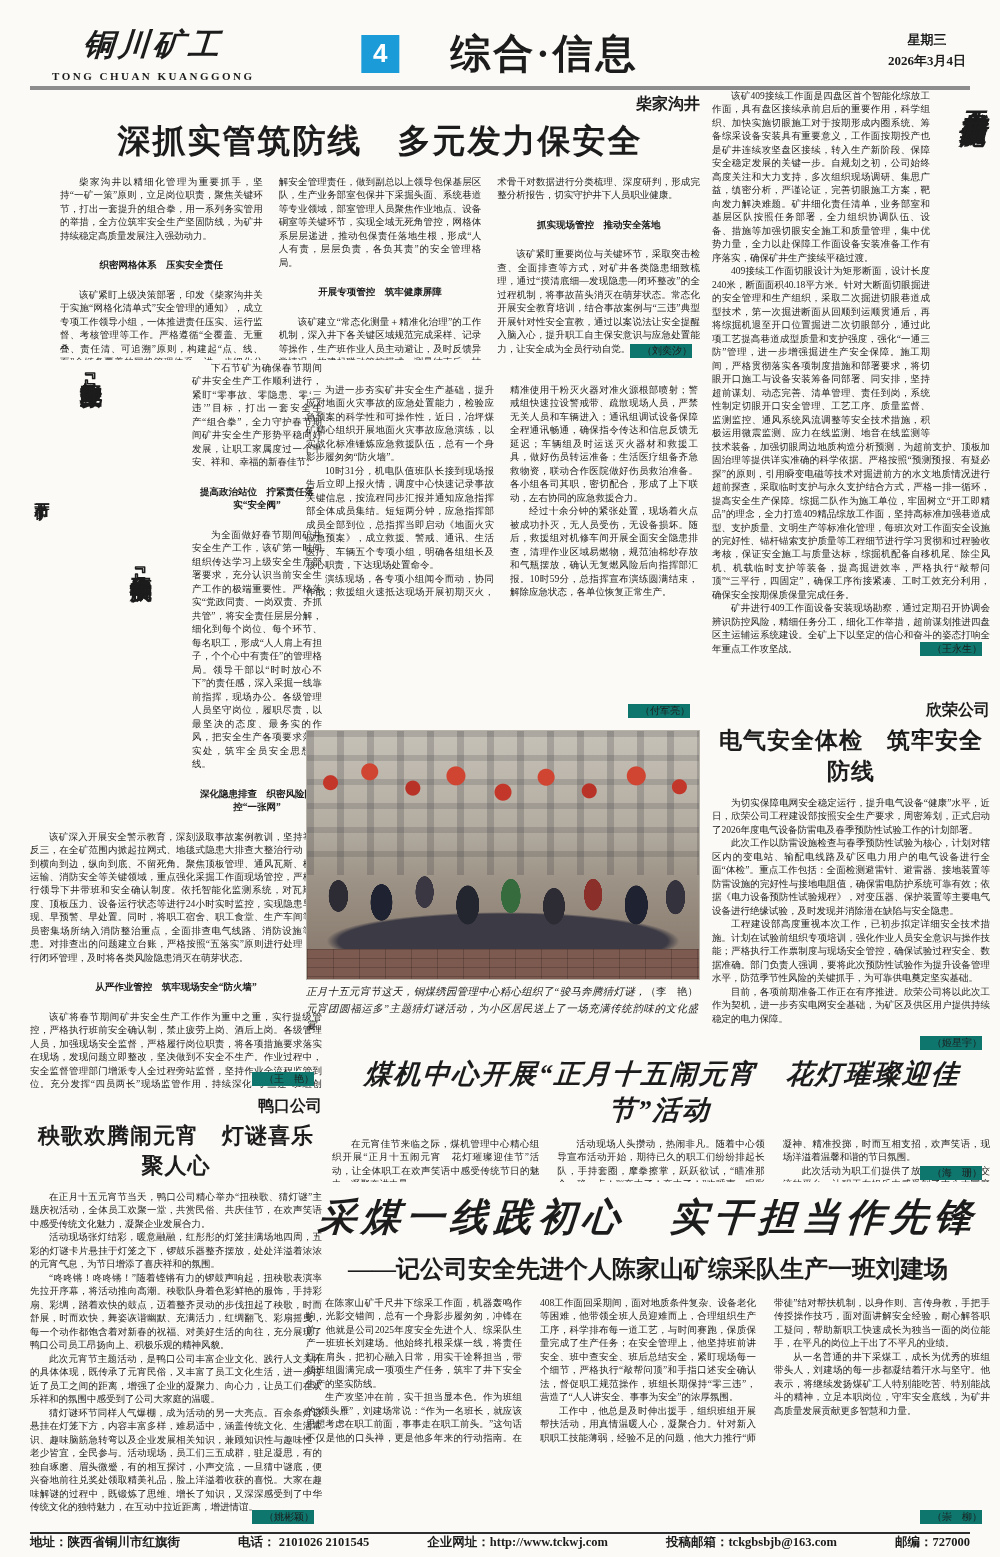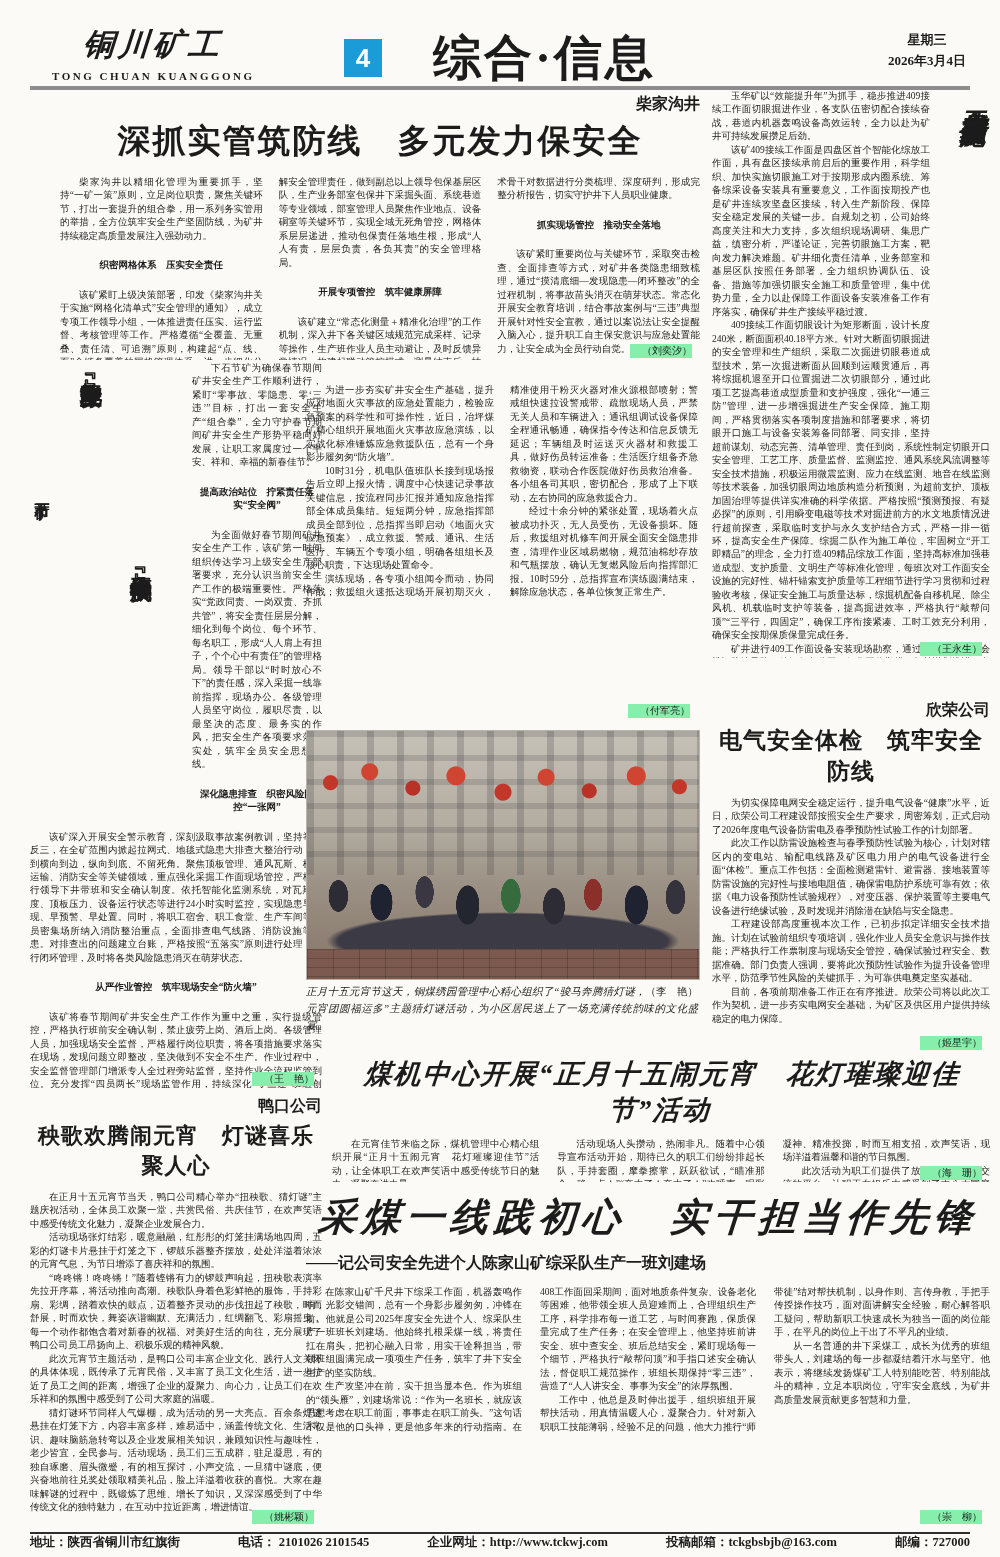--- a/index.html
+++ b/index.html
@@ -5,34 +5,34 @@
   html,body{margin:0;padding:0;background:#e8e6e0;}
   #page{position:relative;width:1000px;height:1557px;margin:0 auto;background:#fbfaf6;
         font-family:"Liberation Serif","DejaVu Serif",serif;color:#1c1c1c;overflow:hidden;}
   
   #masthead{position:absolute;left:52px;top:24px;text-align:center;}
   .masthead-cn{font-size:31px;font-weight:bold;font-style:italic;letter-spacing:4px;transform:skewX(-4deg);}
   .masthead-latin{font-size:11px;font-weight:bold;letter-spacing:2.5px;margin-top:4px;}
   #section-wrap{position:absolute;left:50%;top:26px;transform:translateX(-50%);display:flex;align-items:center;gap:14px;}
   .page-num-box{width:38px;height:38px;color:#fff;font-size:26px;font-weight:bold;
                 display:flex;align-items:center;justify-content:center;font-family:"Liberation Sans",sans-serif;}
-  .section-title{font-size:48px;font-weight:bold;letter-spacing:3px;margin-left:37px;}
+  .section-title{font-size:40px;font-weight:bold;letter-spacing:3px;margin-left:37px;}
   #dateline{position:absolute;right:34px;top:30px;text-align:center;font-size:13px;font-weight:bold;line-height:1.6;font-family:Liberation Serif, serif;}
   .header-rule{position:absolute;left:30px;right:30px;top:86px;height:4px;background:#8d8d8d;}
   
   .article{position:absolute;overflow:hidden;}
   .kicker{text-align:right;font-weight:bold;font-size:16px;margin:0 0 4px 0;}
   .headline-xl{text-align:center;font-weight:bold;font-size:33px;letter-spacing:2px;margin:2px 0 12px 0;}
   .headline-lg{text-align:center;font-weight:bold;font-size:24px;letter-spacing:1px;margin:2px 0 10px 0;}
   .headline-md{text-align:center;font-weight:bold;font-size:22px;letter-spacing:1px;margin:2px 0 10px 0;}
   .headline-calligraphy{text-align:center;font-weight:bold;font-style:italic;transform:skewX(-4deg);}
   .body-text{font-size:9.5px;line-height:1.42;text-align:justify;}
   .body-text p{margin:0;text-indent:2em;}
   .body-text p.subhead{text-align:center;font-weight:bold;text-indent:0;margin:16px 0;}
-  .byline{position:absolute;right:8px;bottom:2px;font-size:10px;background:#86efac;padding-left:12px;margin-top:23px;}
+  .byline{position:absolute;right:8px;bottom:2px;font-size:10px;background:#0f766e;padding-left:12px;margin-top:23px;}
   .vertical{writing-mode:vertical-rl;}
   
   #art-chai{left:60px;top:94px;width:640px;height:266px;}
   #art-chai .body-text{column-count:3;column-gap:16px;height:196px;}
   #art-yuhua{left:712px;top:90px;width:278px;height:568px;}
   #art-yuhua .yh-title{float:right;width:48px;height:332px;margin:0 0 10px 12px;
       font-size:26px;font-weight:bold;letter-spacing:1px;font-style:italic;}
   #art-xiashijie{left:30px;top:362px;width:292px;height:726px;}
   .xsj-float{float:left;width:152px;height:452px;margin:0 10px 6px 0;position:relative;}
   .xsj-mine{position:absolute;left:2px;top:130px;font-size:15px;font-weight:bold;}
@@ -78,21 +78,21 @@
   #photo-caption .cap-byline{float:right;font-style:normal;}
   #art-xinrong{left:712px;top:700px;width:278px;height:352px;}
   #art-xinrong .headline-md{font-size:23px;}
   #art-meiji{left:332px;top:1056px;width:658px;height:126px;}
   #art-meiji .headline-calligraphy{font-size:27px;letter-spacing:2px;margin:0 0 10px 0;}
   #art-meiji .body-text{column-count:3;column-gap:18px;height:78px;}
   #art-yakou{left:30px;top:1096px;width:292px;height:430px;}
   #art-yakou .headline-md{font-size:22px;}
   #art-caimei{left:306px;top:1188px;width:684px;height:338px;}
   #art-caimei .headline-calligraphy{font-size:38px;letter-spacing:6px;margin:4px 0 10px 0;}
-  .caimei-sub{text-align:left;font-weight:bold;font-size:16px;margin:0 0 12px 0;}
+  .caimei-sub{text-align:center;font-weight:bold;font-size:24px;margin:0 0 12px 0;}
   #art-caimei .body-text{column-count:3;column-gap:18px;height:236px;}
   
   #footer{position:absolute;left:30px;top:1532px;width:940px;border-top:2px solid #2e2e2e;
      display:flex;justify-content:space-between;font-size:12.5px;font-weight:bold;}
 </style>
 </head>
 <body>
 
 <div id="page">
 
@@ -122,21 +122,20 @@
         <p class="subhead">抓实现场管控　推动安全落地</p>
         <p>该矿紧盯重要岗位与关键环节，采取突击检查、全面排查等方式，对矿井各类隐患细致梳理，通过“摸清底细—发现隐患—闭环整改”的全过程机制，将事故苗头消灭在萌芽状态。常态化开展安全教育培训，结合事故案例与“三违”典型开展针对性安全宣教，通过以案说法让安全提醒入脑入心，提升职工自主保安意识与应急处置能力，让安全成为全员行动自觉。</p>
         <p>该矿以“时时放心不下”的责任感，用精准施策破解治理痛点，用匠心实干夯实发展根基。下一步，该矿将继续坚守安全底线，深化精细管理，持续优化工作流程，强化协同联动，以更严标准、更实举措推进各项工作，为矿井高质量发展筑牢坚实防线。</p>
       </div>
     <div class="byline">（刘奕汐）</div>
   </div>
 
   <div class="article" id="art-yuhua">
     <div class="yh-title vertical">玉华矿高质量推进切眼施工</div>
     <div class="body-text">
-        <p>玉华矿以“效能提升年”为抓手，稳步推进409接续工作面切眼掘进作业，各支队伍密切配合接续奋战，巷道内机器轰鸣设备高效运转，全力以赴为矿井可持续发展攒足后劲。</p>
         <p>该矿409接续工作面是四盘区首个智能化综放工作面，具有盘区接续承前启后的重要作用，科学组织、加快实施切眼施工对于按期形成内圈系统、筹备综采设备安装具有重要意义，工作面按期投产也是矿井连续攻坚盘区接续，转入生产新阶段、保障安全稳定发展的关键一步。自规划之初，公司始终高度关注和大力支持，多次组织现场调研、集思广益，缜密分析，严谨论证，完善切眼施工方案，靶向发力解决难题。矿井细化责任清单，业务部室和基层区队按照任务部署，全力组织协调队伍、设备、措施等加强切眼安全施工和质量管理，集中优势力量，全力以赴保障工作面设备安装准备工作有序落实，确保矿井生产接续平稳过渡。</p>
         <p>409接续工作面切眼设计为矩形断面，设计长度240米，断面面积40.18平方米。针对大断面切眼掘进的安全管理和生产组织，采取二次掘进切眼巷道成型技术，第一次掘进断面从回顺到运顺贯通后，再将综掘机退至开口位置掘进二次切眼部分，通过此项工艺提高巷道成型质量和支护强度，强化“一通三防”管理，进一步增强掘进生产安全保障。施工期间，严格贯彻落实各项制度措施和部署要求，将切眼开口施工与设备安装筹备同部署、同安排，坚持超前谋划、动态完善、清单管理、责任到岗，系统性制定切眼开口安全管理、工艺工序、质量监督、监测监控、通风系统风流调整等安全技术措施，积极运用微震监测、应力在线监测、地音在线监测等技术装备，加强切眼周边地质构造分析预测，为超前支护、顶板加固治理等提供详实准确的科学依据。严格按照“预测预报、有疑必探”的原则，引用瞬变电磁等技术对掘进前方的水文地质情况进行超前探查，采取临时支护与永久支护结合方式，严格一排一循环，提高安全生产保障。综掘二队作为施工单位，牢固树立“开工即精品”的理念，全力打造409精品综放工作面，坚持高标准加强巷道成型、支护质量、文明生产等标准化管理，每班次对工作面安全设施的完好性、锚杆锚索支护质量等工程细节进行学习贯彻和过程验收考核，保证安全施工与质量达标，综掘机配备自移机尾、除尘风机、机载临时支护等装备，提高掘进效率，严格执行“敲帮问顶”“三平行，四固定”，确保工序衔接紧凑、工时工效充分利用，确保安全按期保质保量完成任务。</p>
         <p>矿井进行409工作面设备安装现场勘察，通过定期召开协调会辨识防控风险，精细任务分工，细化工作举措，超前谋划推进四盘区主运辅运系统建设。全矿上下以坚定的信心和奋斗的姿态打响全年重点工作攻坚战。</p>
       </div>
     <div class="byline">（王永生）</div>
   </div>
 
   <div class="article" id="art-xiashijie">
     <div class="xsj-float">
       <div class="xsj-mine vertical">下石节矿</div>

